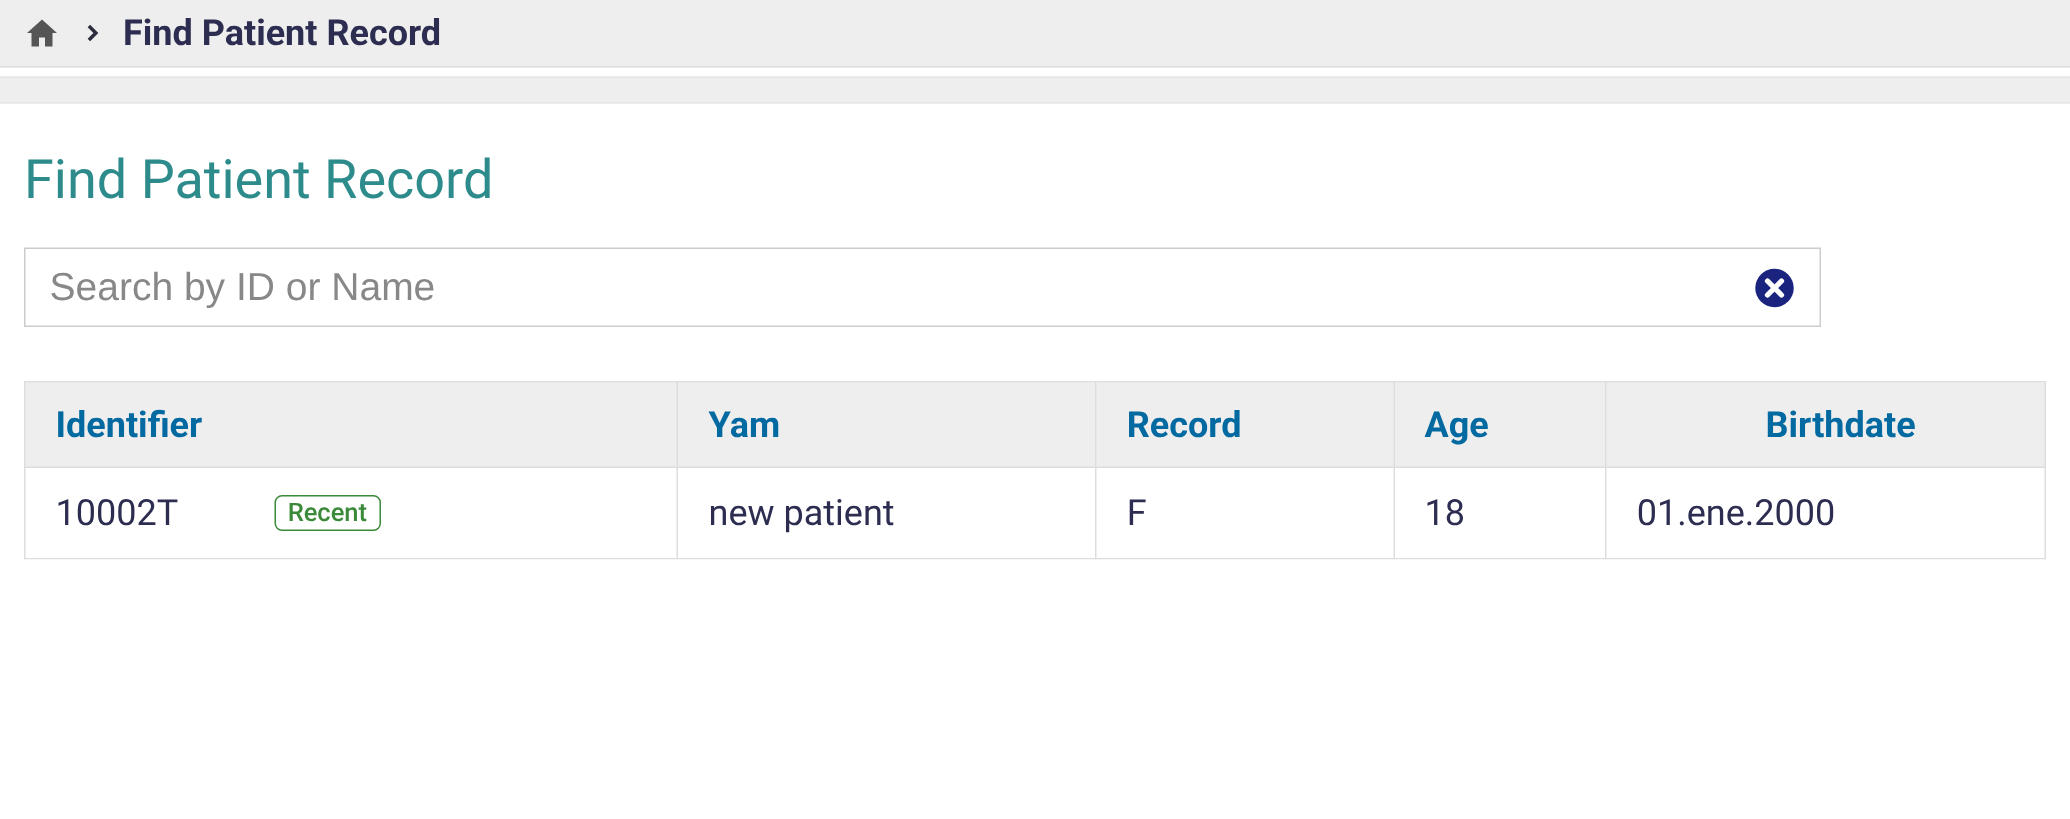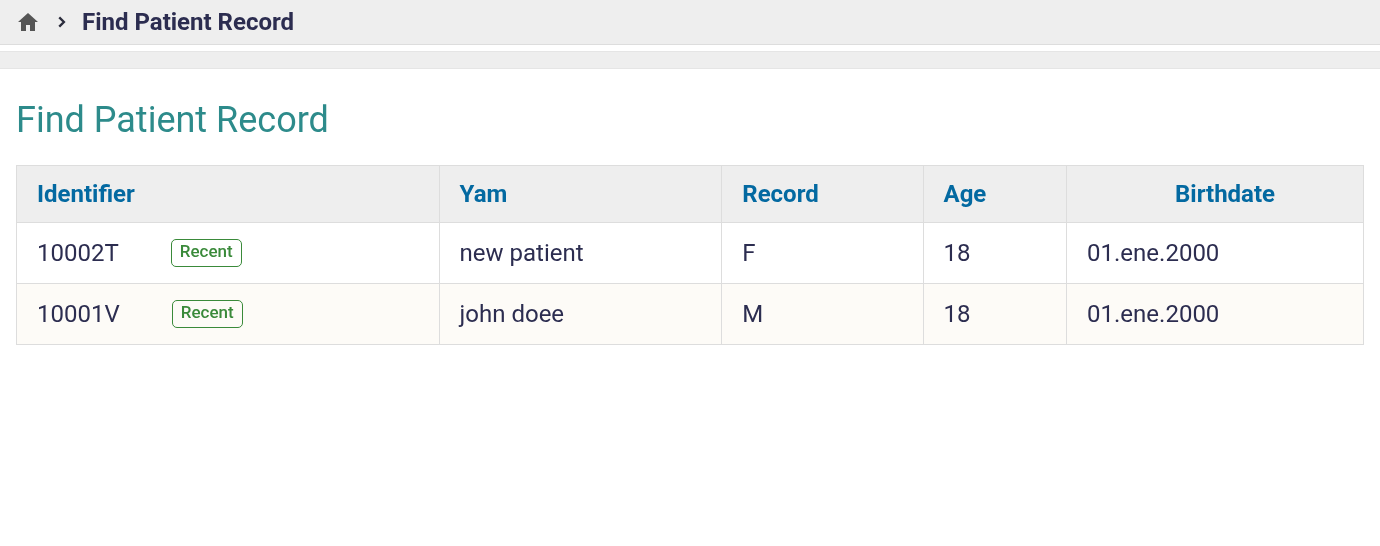--- a/index.html
+++ b/index.html
@@ -96,21 +96,22 @@
       border: 1px solid #ddd;
       padding: 16px 20px;
       font-size: 24px;
       color: #2c2d50;
     }
     tbody tr:nth-child(even) {
       background: #fdfbf7;
     }
     .identifier-cell {
       display: flex;
-      gap: 12px;
+      align-items: center;
+      gap: 24px;
     }
     .recent-badge {
       display: inline-block;
       border: 1.5px solid #3a8a3a;
       color: #3a8a3a;
       border-radius: 5px;
       font-size: 17px;
       padding: 1px 8px;
       font-weight: 500;
       margin-left: 40px;
@@ -137,20 +138,29 @@
       <polyline points="9 4 17 12 9 20"></polyline>
     </svg>
   </span>
   <span class="breadcrumb-current">Find Patient Record</span>
 </div>
 <div class="spacer-bar"></div>
 
 <div class="main">
   <h1 class="page-title">Find Patient Record</h1>
 
+  <div class="search-wrapper">
+    <input type="text" class="search-input" placeholder="Search by ID or Name" style="">
+    <span class="clear-icon">
+      <svg width="28" height="28" viewBox="0 0 24 24" fill="currentColor">
+        <circle cx="12" cy="12" r="11"></circle>
+        <path d="M8 8l8 8M16 8l-8 8" stroke="#fff" stroke-width="3" stroke-linecap="round"></path>
+      </svg>
+    </span>
+  </div>
 
   <table>
     <thead>
       <tr>
         <th>Identifier</th>
         <th>Yam</th>
         <th>Record</th>
         <th>Age</th>
         <th class="birthdate-col">Birthdate</th>
       </tr>
@@ -161,27 +171,15 @@
             <div class="identifier-cell">
               <span>10002T</span>
               <span class="recent-badge">Recent</span>
             </div>
           </td>
           <td>new patient</td>
           <td>F</td>
           <td>18</td>
           <td class="birthdate-col">01.ene.2000</td>
         </tr>
-        <tr>
-          <td>
-            <div class="identifier-cell">
-              <span>10001V</span>
-              <span class="recent-badge">Recent</span>
-            </div>
-          </td>
-          <td>john doee</td>
-          <td>M</td>
-          <td>18</td>
-          <td class="birthdate-col">01.ene.2000</td>
-        </tr>
       </tbody>
   </table>
 </div>
 
 </body></html>

